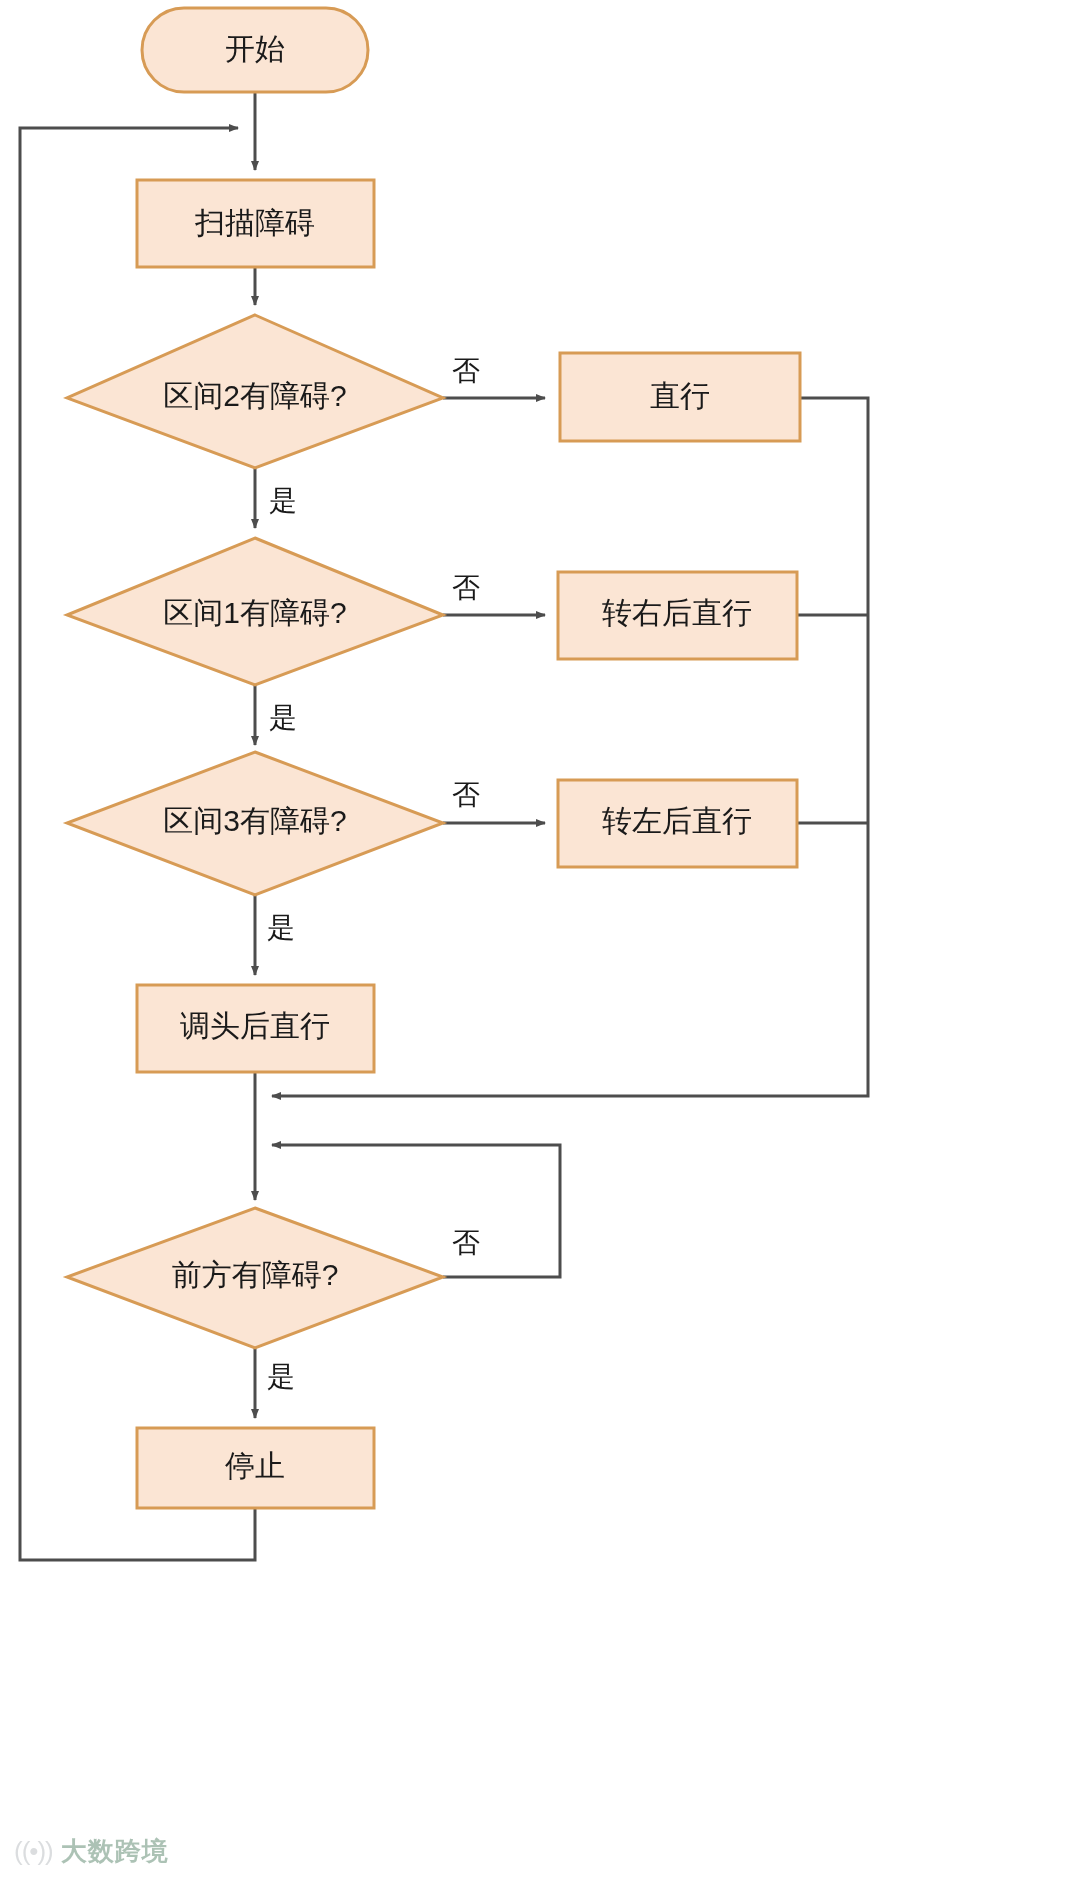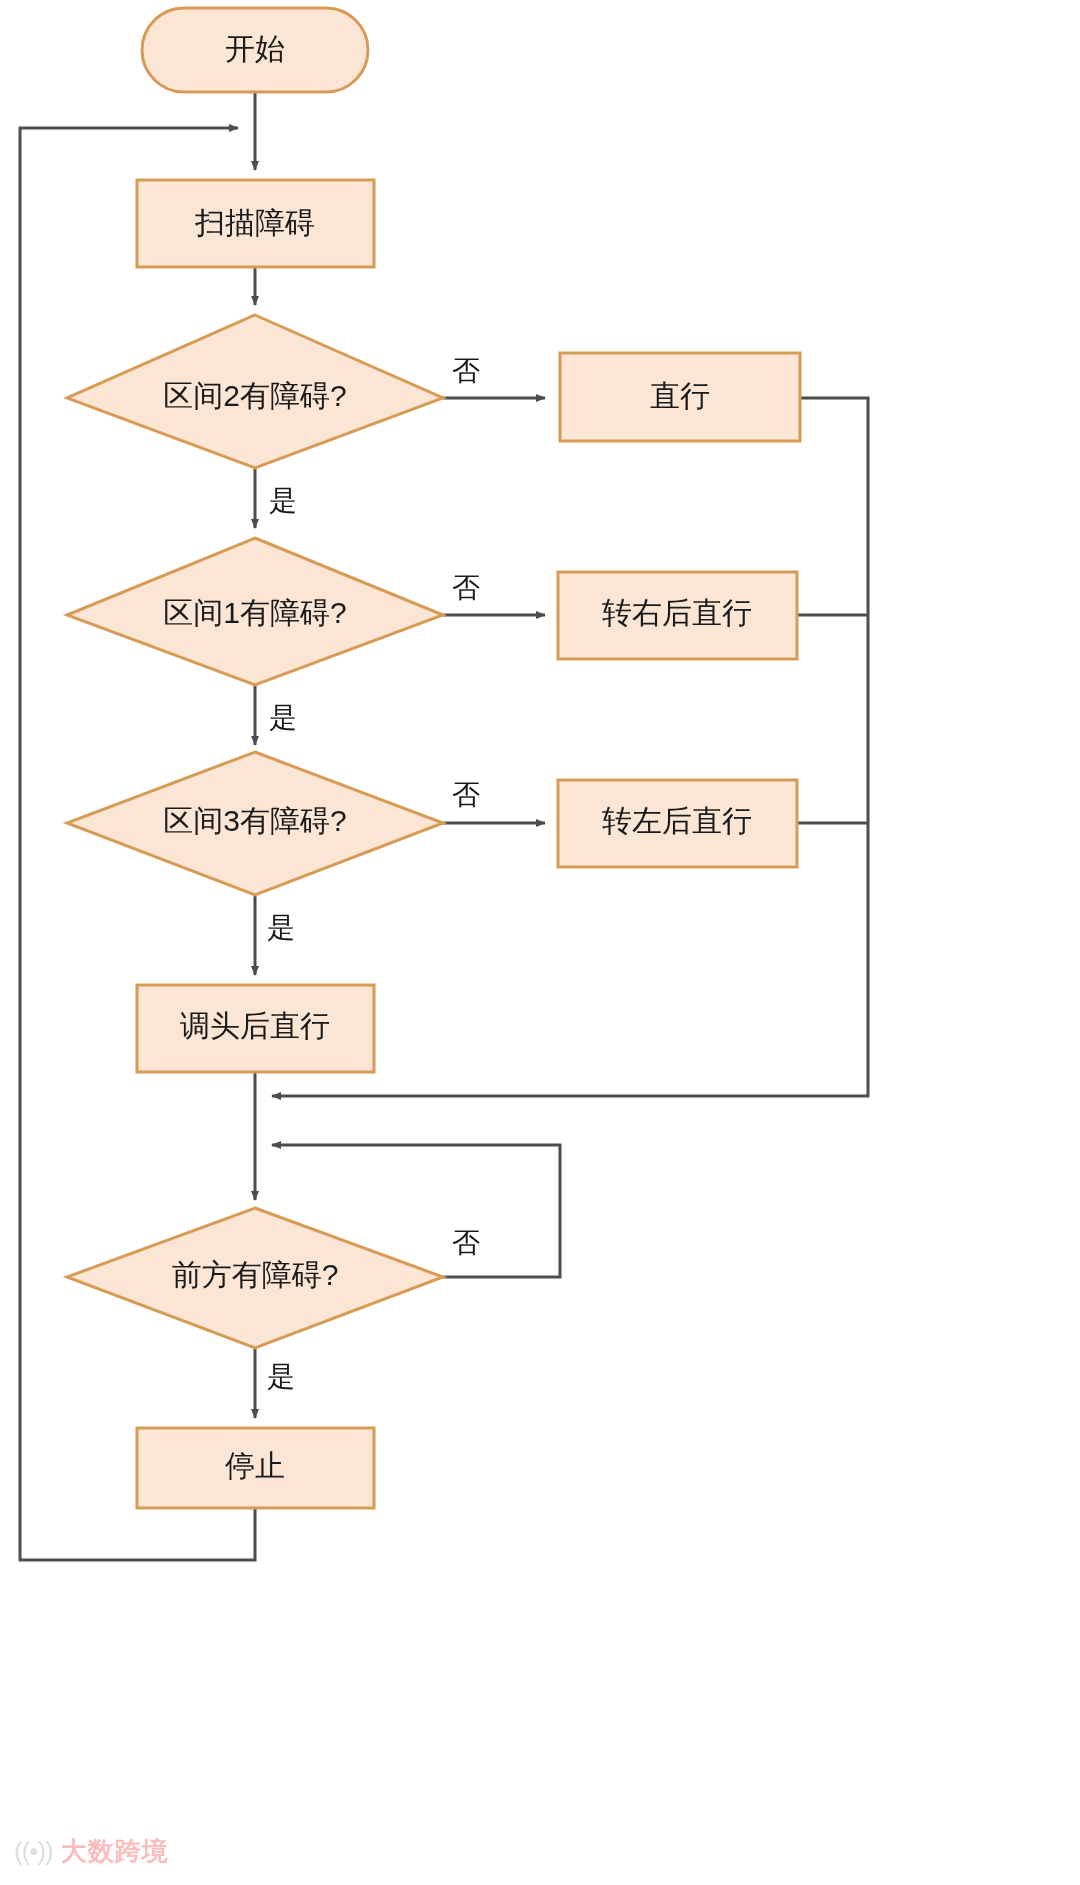--- a/index.html
+++ b/index.html
@@ -66,21 +66,21 @@
   }
   .watermark-mark {
     font-family: "Liberation Sans", "DejaVu Sans", sans-serif;
     font-size: 26px;
     color: #9aa0a6;
     letter-spacing: -1px;
   }
   .watermark-text {
     font-family: "Liberation Sans", "DejaVu Sans", sans-serif;
     font-size: 26px;
-    color: #ef4444;
+    color: #14532d;
     font-weight: bold;
     letter-spacing: 1px;
   }
 </style>
 </head>
 <body>
 
 <div id="canvas">
 
   <svg class="flow" viewBox="0 0 1080 1885">

